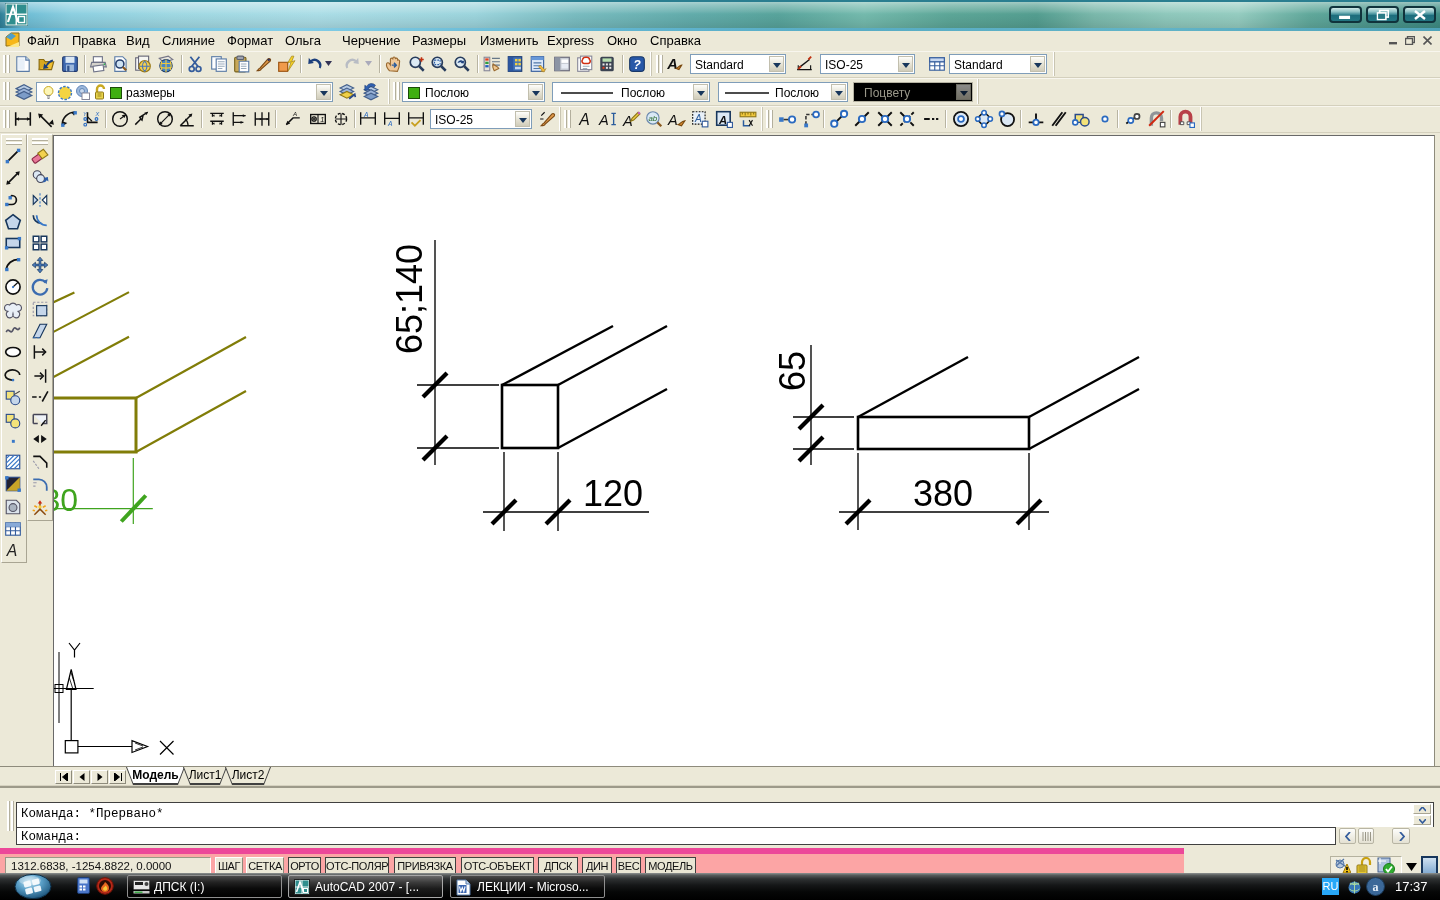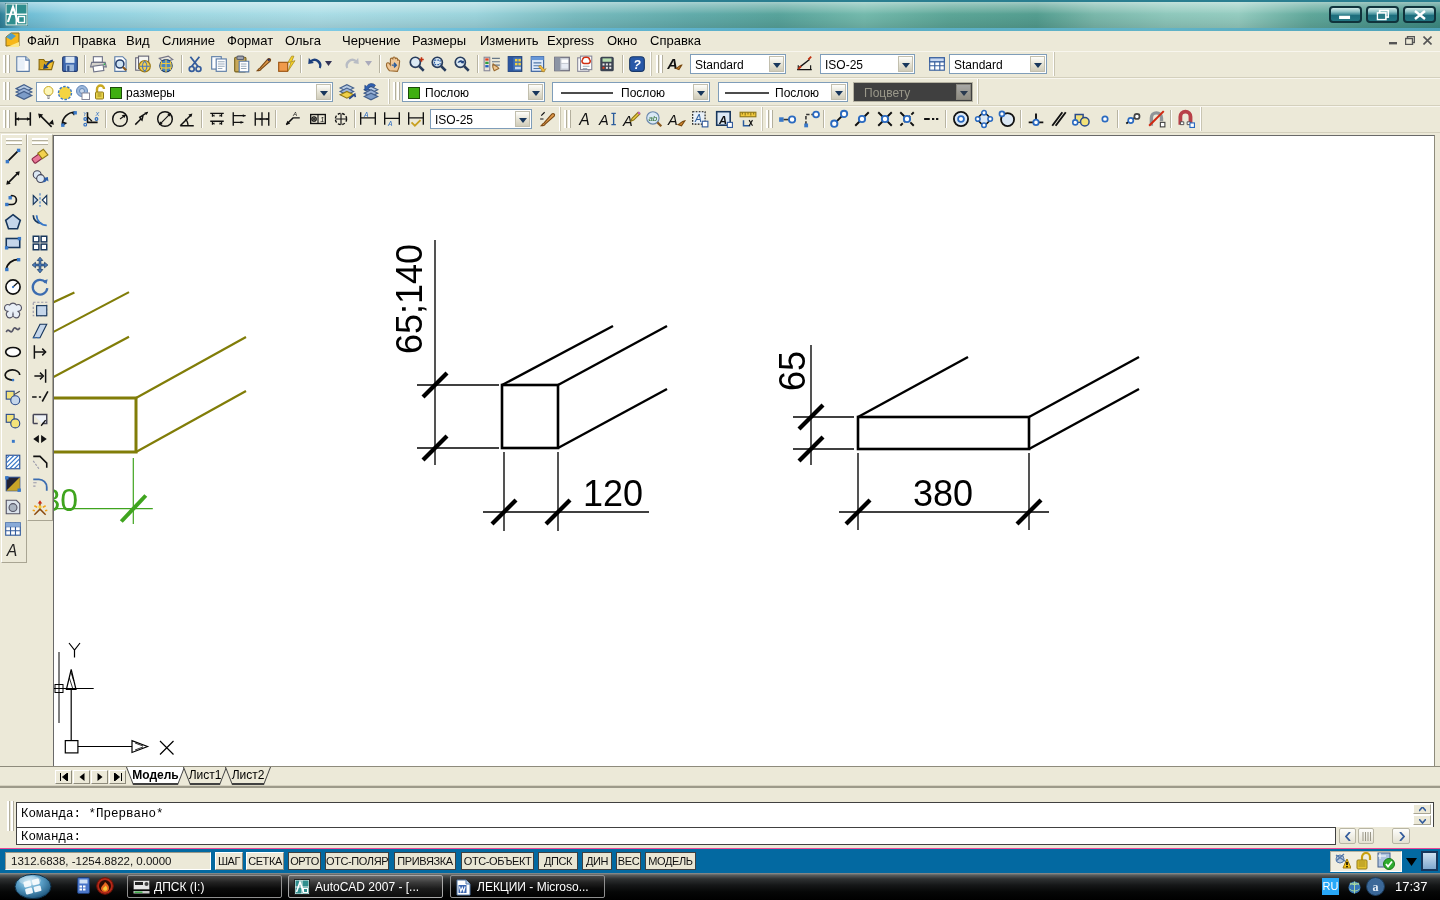--- a/index.html
+++ b/index.html
@@ -23,34 +23,34 @@
 .tbedge{position:absolute;top:1px;bottom:2px;border-right:1px solid #c9c5b2;border-left:1px solid #fff}
 .grip{position:absolute;top:4px;height:18px;width:7px;
 background:linear-gradient(90deg,#fff 0,#fff 2px,#b3af9d 2px,#b3af9d 3px,transparent 3px,transparent 4px,#fff 4px,#fff 6px,#b3af9d 6px,#b3af9d 7px)}
 .sep{position:absolute;top:4px;height:18px;width:2px;background:linear-gradient(90deg,#b8b4a2 0,#b8b4a2 1px,#fff 1px)}
 .ic{position:absolute;width:18px;height:18px}
 .ic svg{position:absolute;left:0;top:0;overflow:visible}
 .combo{position:absolute;height:20px;background:#fff;border:1px solid #7f9db9;font-size:12px;color:#000}
 .combo .ct{position:absolute;left:4px;top:3px;white-space:nowrap}
 .cbtn{position:absolute;right:1px;top:1px;bottom:1px;width:15px;background:linear-gradient(180deg,#fefefb 0,#e2dfd0 60%,#d0ccba 100%);border:1px solid #c2bfae}
 .cbtn:after{content:"";position:absolute;left:3px;top:6px;border-left:4px solid transparent;border-right:4px solid transparent;border-top:5px solid #17365c}
-.dis{background:#404040}
+.dis{background:#000000}
 #main{position:absolute;left:0;top:133px;width:1440px;height:633px;background:#ece9d8}
 .vtb{position:absolute;background:#ece9d8;border:1px solid;border-color:#fff #a9a593 #a9a593 #fff}
 .hgrip{position:absolute;left:4px;right:4px;top:3px;height:7px;
 background:linear-gradient(180deg,#fff 0,#fff 2px,#b3af9d 2px,#b3af9d 3px,transparent 3px,transparent 4px,#fff 4px,#fff 6px,#b3af9d 6px,#b3af9d 7px)}
 #canvas{position:absolute;left:53px;top:2px;width:1382px;height:631px;background:#fff;border-left:1px solid #696969;border-top:1px solid #696969;border-right:1px solid #8e8b7c;overflow:hidden}
 #tabbar{position:absolute;left:0;top:766px;width:1440px;height:20px;background:#ece9d8;border-top:1px solid #8e8b7c;border-bottom:1px solid #d6d2c0}
 .navb{position:absolute;top:3px;width:17px;height:14px;background:#ece9d8;border:1px solid;border-color:#fff #8e8b7c #8e8b7c #fff;color:#000}
 .navb svg{position:absolute;left:50%;top:50%;transform:translate(-50%,-50%)}
 .tabo{position:absolute;top:0;height:18px;background:#404040;clip-path:polygon(0 0,100% 0,calc(100% - 7px) 100%,7px 100%)}
 .tabi{position:absolute;left:1px;right:1px;top:0;bottom:1.6px;background:#ece9d8;clip-path:polygon(0 0,100% 0,calc(100% - 6.4px) 100%,6.4px 100%);font-size:12px;color:#000;text-align:center;line-height:16px}
 #cmdwin{position:absolute;left:0;top:786px;width:1440px;height:62px;background:#ece9d8;border-top:2px solid #9d9a8a;font-family:"Liberation Mono",monospace}
 .cmdbox{position:absolute;background:#fff;border:1px solid #404040;font-size:12.5px;color:#000}
-#statusbar{position:absolute;left:0;top:848px;width:1440px;height:25px;background:#0369a1;border-top:1px solid #ec4899;font-size:11.5px;color:#111}
+#statusbar{position:absolute;left:0;top:848px;width:1184px;height:25px;background:#fca5a5;border-top:6px solid #ec4899;font-size:11.5px;color:#111}
 .sbtn{position:absolute;top:3px;height:18px;line-height:16px;text-align:center;white-space:nowrap;overflow:hidden;font-size:11px;letter-spacing:-.4px}
 .sbtn.up{background:#ece9d8;border:1px solid;border-color:#fff #8e8b7c #8e8b7c #fff}
 .sbtn.dn{background:#e9e6d4;border:1px solid #404040}
 #taskbar{position:absolute;left:0;top:873px;width:1440px;height:27px;
 background:linear-gradient(180deg,#8f9392 0,#585c5c 8%,#2e3132 22%,#151718 45%,#060707 70%,#000 100%)}
 .tbtn{position:absolute;top:2px;height:23px;border:1px solid #8f8f8f;border-radius:2px;
 background:linear-gradient(180deg,#4a4a4a 0,#222 30%,#0a0a0a 60%,#000 100%);color:#fff;font-size:12px}
 .tbtn .tx{position:absolute;left:26px;top:4px;white-space:nowrap}
 .trayt{color:#fff;font-size:13px}
 </style></head>

